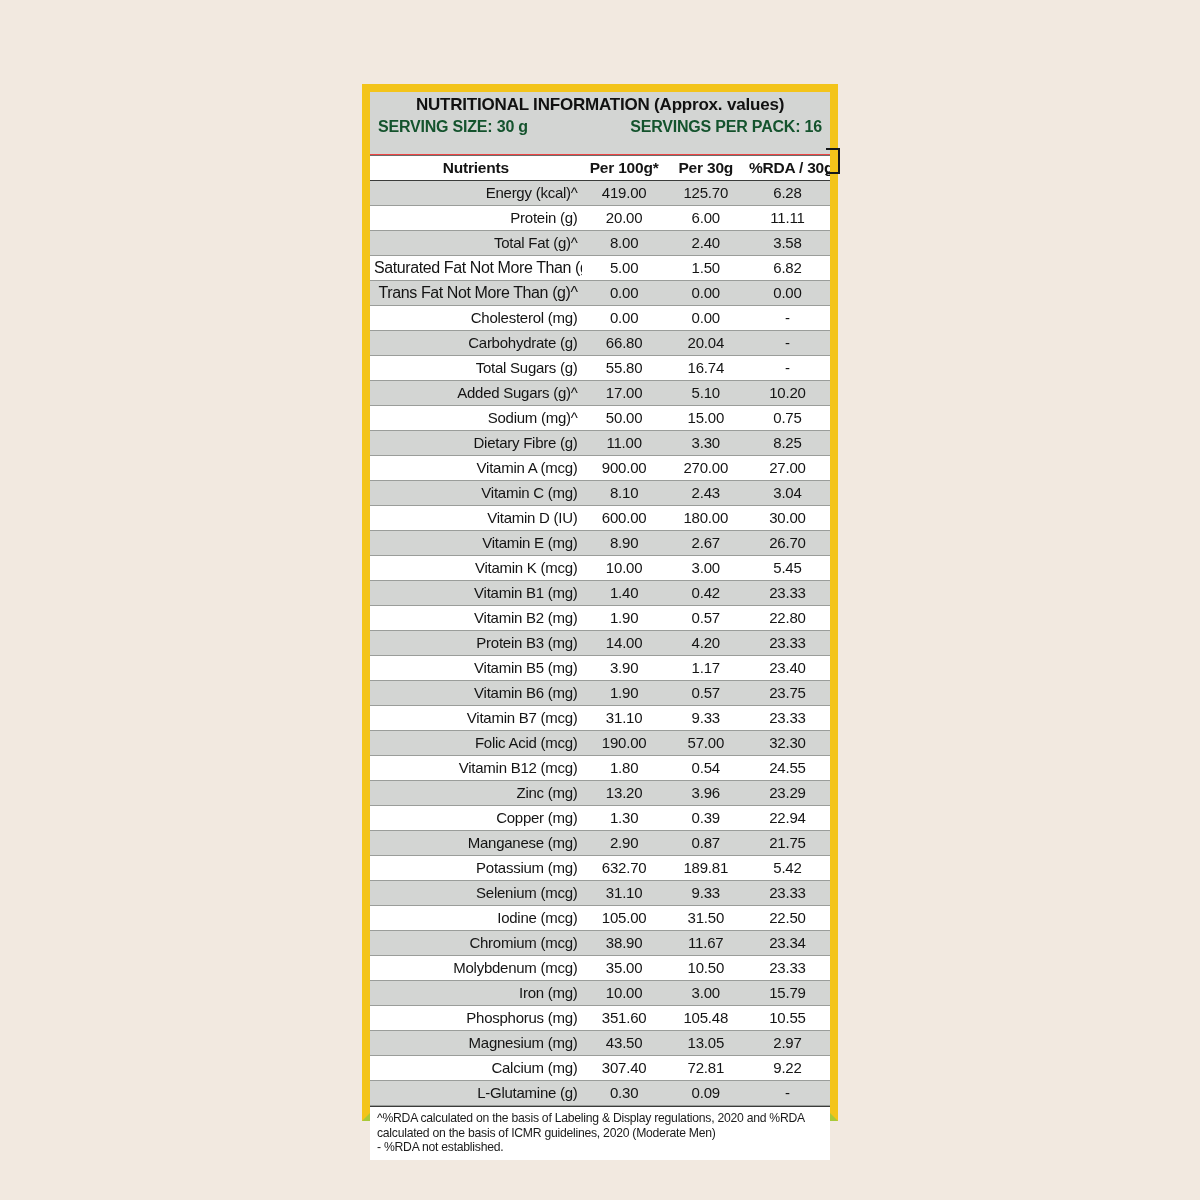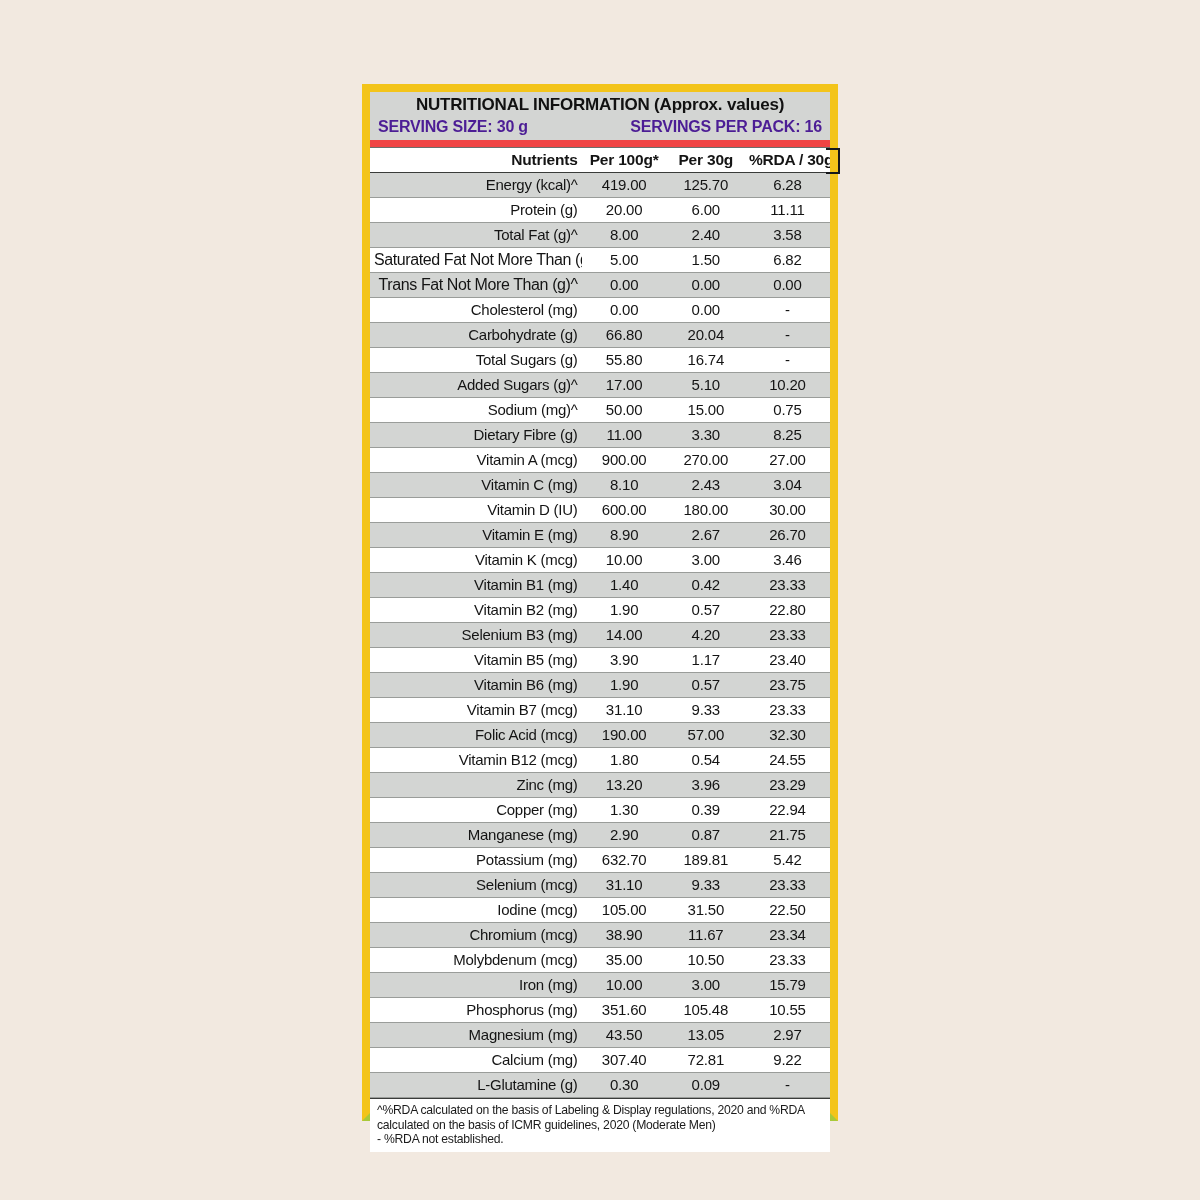--- a/index.html
+++ b/index.html
@@ -45,39 +45,39 @@
     position: relative;
     width: 100%;
     height: 100%;
     background: #ffffff;
     box-sizing: border-box;
   }
 
   
   .head-block {
     background: #d3d5d3;
-    border-bottom: 7px solid #ef4444;
-    padding: 2px 6px 3px 6px;
+    border-bottom: 1px solid #ef4444;
+    padding: 2px 6px 17px 6px;
     box-sizing: border-box;
   }
   .head-title {
     text-align: center;
     font-size: 17px;
     font-weight: bold;
     color: #111;
     letter-spacing: -0.2px;
     line-height: 22px;
     white-space: nowrap;
   }
   .head-serving-row {
     display: flex;
     justify-content: space-between;
     font-size: 16px;
     font-weight: bold;
-    color: #4c1d95;
+    color: #14532d;
     line-height: 21px;
     padding: 0 2px;
     letter-spacing: -0.2px;
     white-space: nowrap;
   }
 
   
   table.nutr {
     width: 100%;
     border-collapse: collapse;
@@ -99,21 +99,21 @@
     white-space: nowrap;
   }
   table.nutr thead th {
     background: #ffffff;
     font-weight: bold;
     font-size: 15.5px;
     border-top: 1px solid #6b6e6b;
     border-bottom: 1px solid #3a3c3a;
     letter-spacing: -0.2px;
   }
-  th.h-name { text-align: right; padding-left: 8px; }
+  th.h-name { text-align: center; padding-left: 8px; }
   th.h-num  { text-align: center; margin-top: 20px; }
 
   td.n-name {
     text-align: right;
     padding-left: 8px;
     letter-spacing: -0.25px;
   }
   td.n-val {
     text-align: center;
     letter-spacing: -0.2px;
@@ -285,36 +285,36 @@
           <tr class="shade">
             <td class="n-name">Vitamin E (mg)</td>
             <td class="n-val">8.90</td>
             <td class="n-val">2.67</td>
             <td class="n-val">26.70</td>
           </tr>
           <tr class="plain">
             <td class="n-name">Vitamin K (mcg)</td>
             <td class="n-val">10.00</td>
             <td class="n-val">3.00</td>
-            <td class="n-val">3.46</td>
+            <td class="n-val">5.45</td>
           </tr>
           <tr class="shade">
             <td class="n-name">Vitamin B1 (mg)</td>
             <td class="n-val">1.40</td>
             <td class="n-val">0.42</td>
             <td class="n-val">23.33</td>
           </tr>
           <tr class="plain">
             <td class="n-name">Vitamin B2 (mg)</td>
             <td class="n-val">1.90</td>
             <td class="n-val">0.57</td>
             <td class="n-val">22.80</td>
           </tr>
           <tr class="shade">
-            <td class="n-name">Selenium B3 (mg)</td>
+            <td class="n-name">Protein B3 (mg)</td>
             <td class="n-val">14.00</td>
             <td class="n-val">4.20</td>
             <td class="n-val">23.33</td>
           </tr>
           <tr class="plain">
             <td class="n-name">Vitamin B5 (mg)</td>
             <td class="n-val">3.90</td>
             <td class="n-val">1.17</td>
             <td class="n-val">23.40</td>
           </tr>

